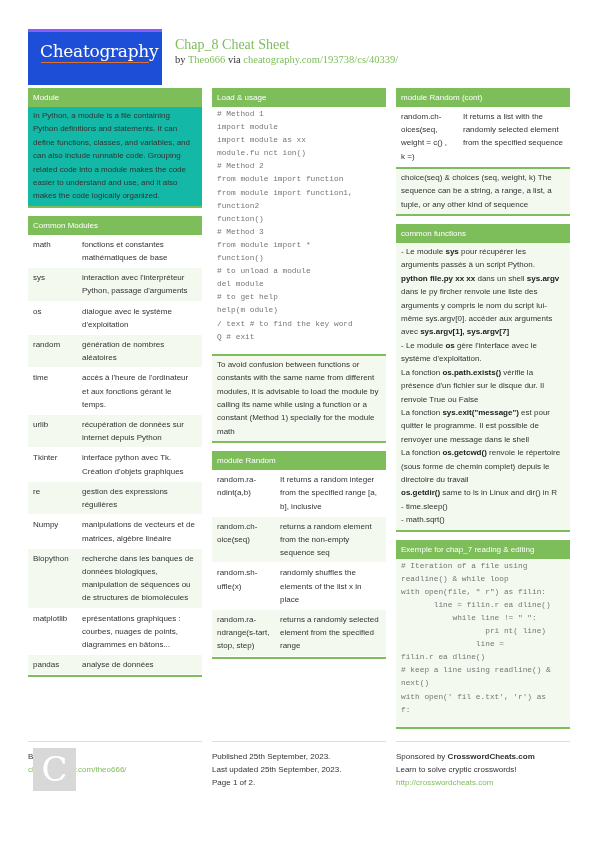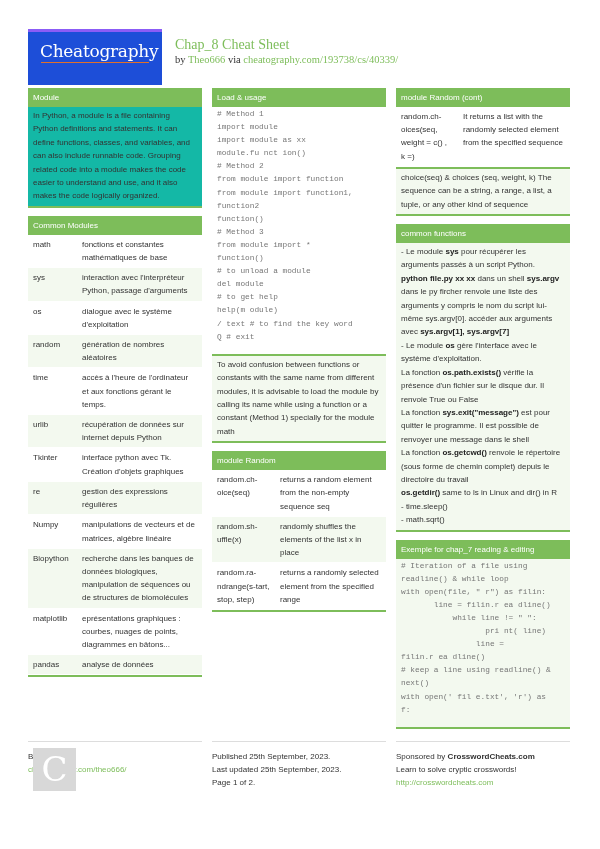--- a/index.html
+++ b/index.html
@@ -152,20 +152,24 @@
 Q # exit</div>
     <div class="sep"></div>
     <div class="para alt">To avoid confusion between functions or constants with the same name from different modules, it is advisable to load the module by calling its name while using a function or a constant (Method 1) specially for the module math</div>
   </div>
 
   <div class="box">
     <div class="box-head">module Random</div>
     <table class="kv k2" id="mr-table">
         <tbody>
           <tr>
+            <td>random.ra-ndint(a,b)</td>
+            <td>It returns a random integer from the specified range [a, b], inclusive</td>
+          </tr>
+          <tr>
             <td>random.ch-oice(seq)</td>
             <td>returns a random element from the non-empty sequence seq</td>
           </tr>
           <tr>
             <td>random.sh-uffle(x)</td>
             <td>randomly shuffles the elements of the list x in place</td>
           </tr>
           <tr>
             <td>random.ra-ndrange(s-tart, stop, step)</td>
             <td>returns a randomly selected element from the specified range</td>

